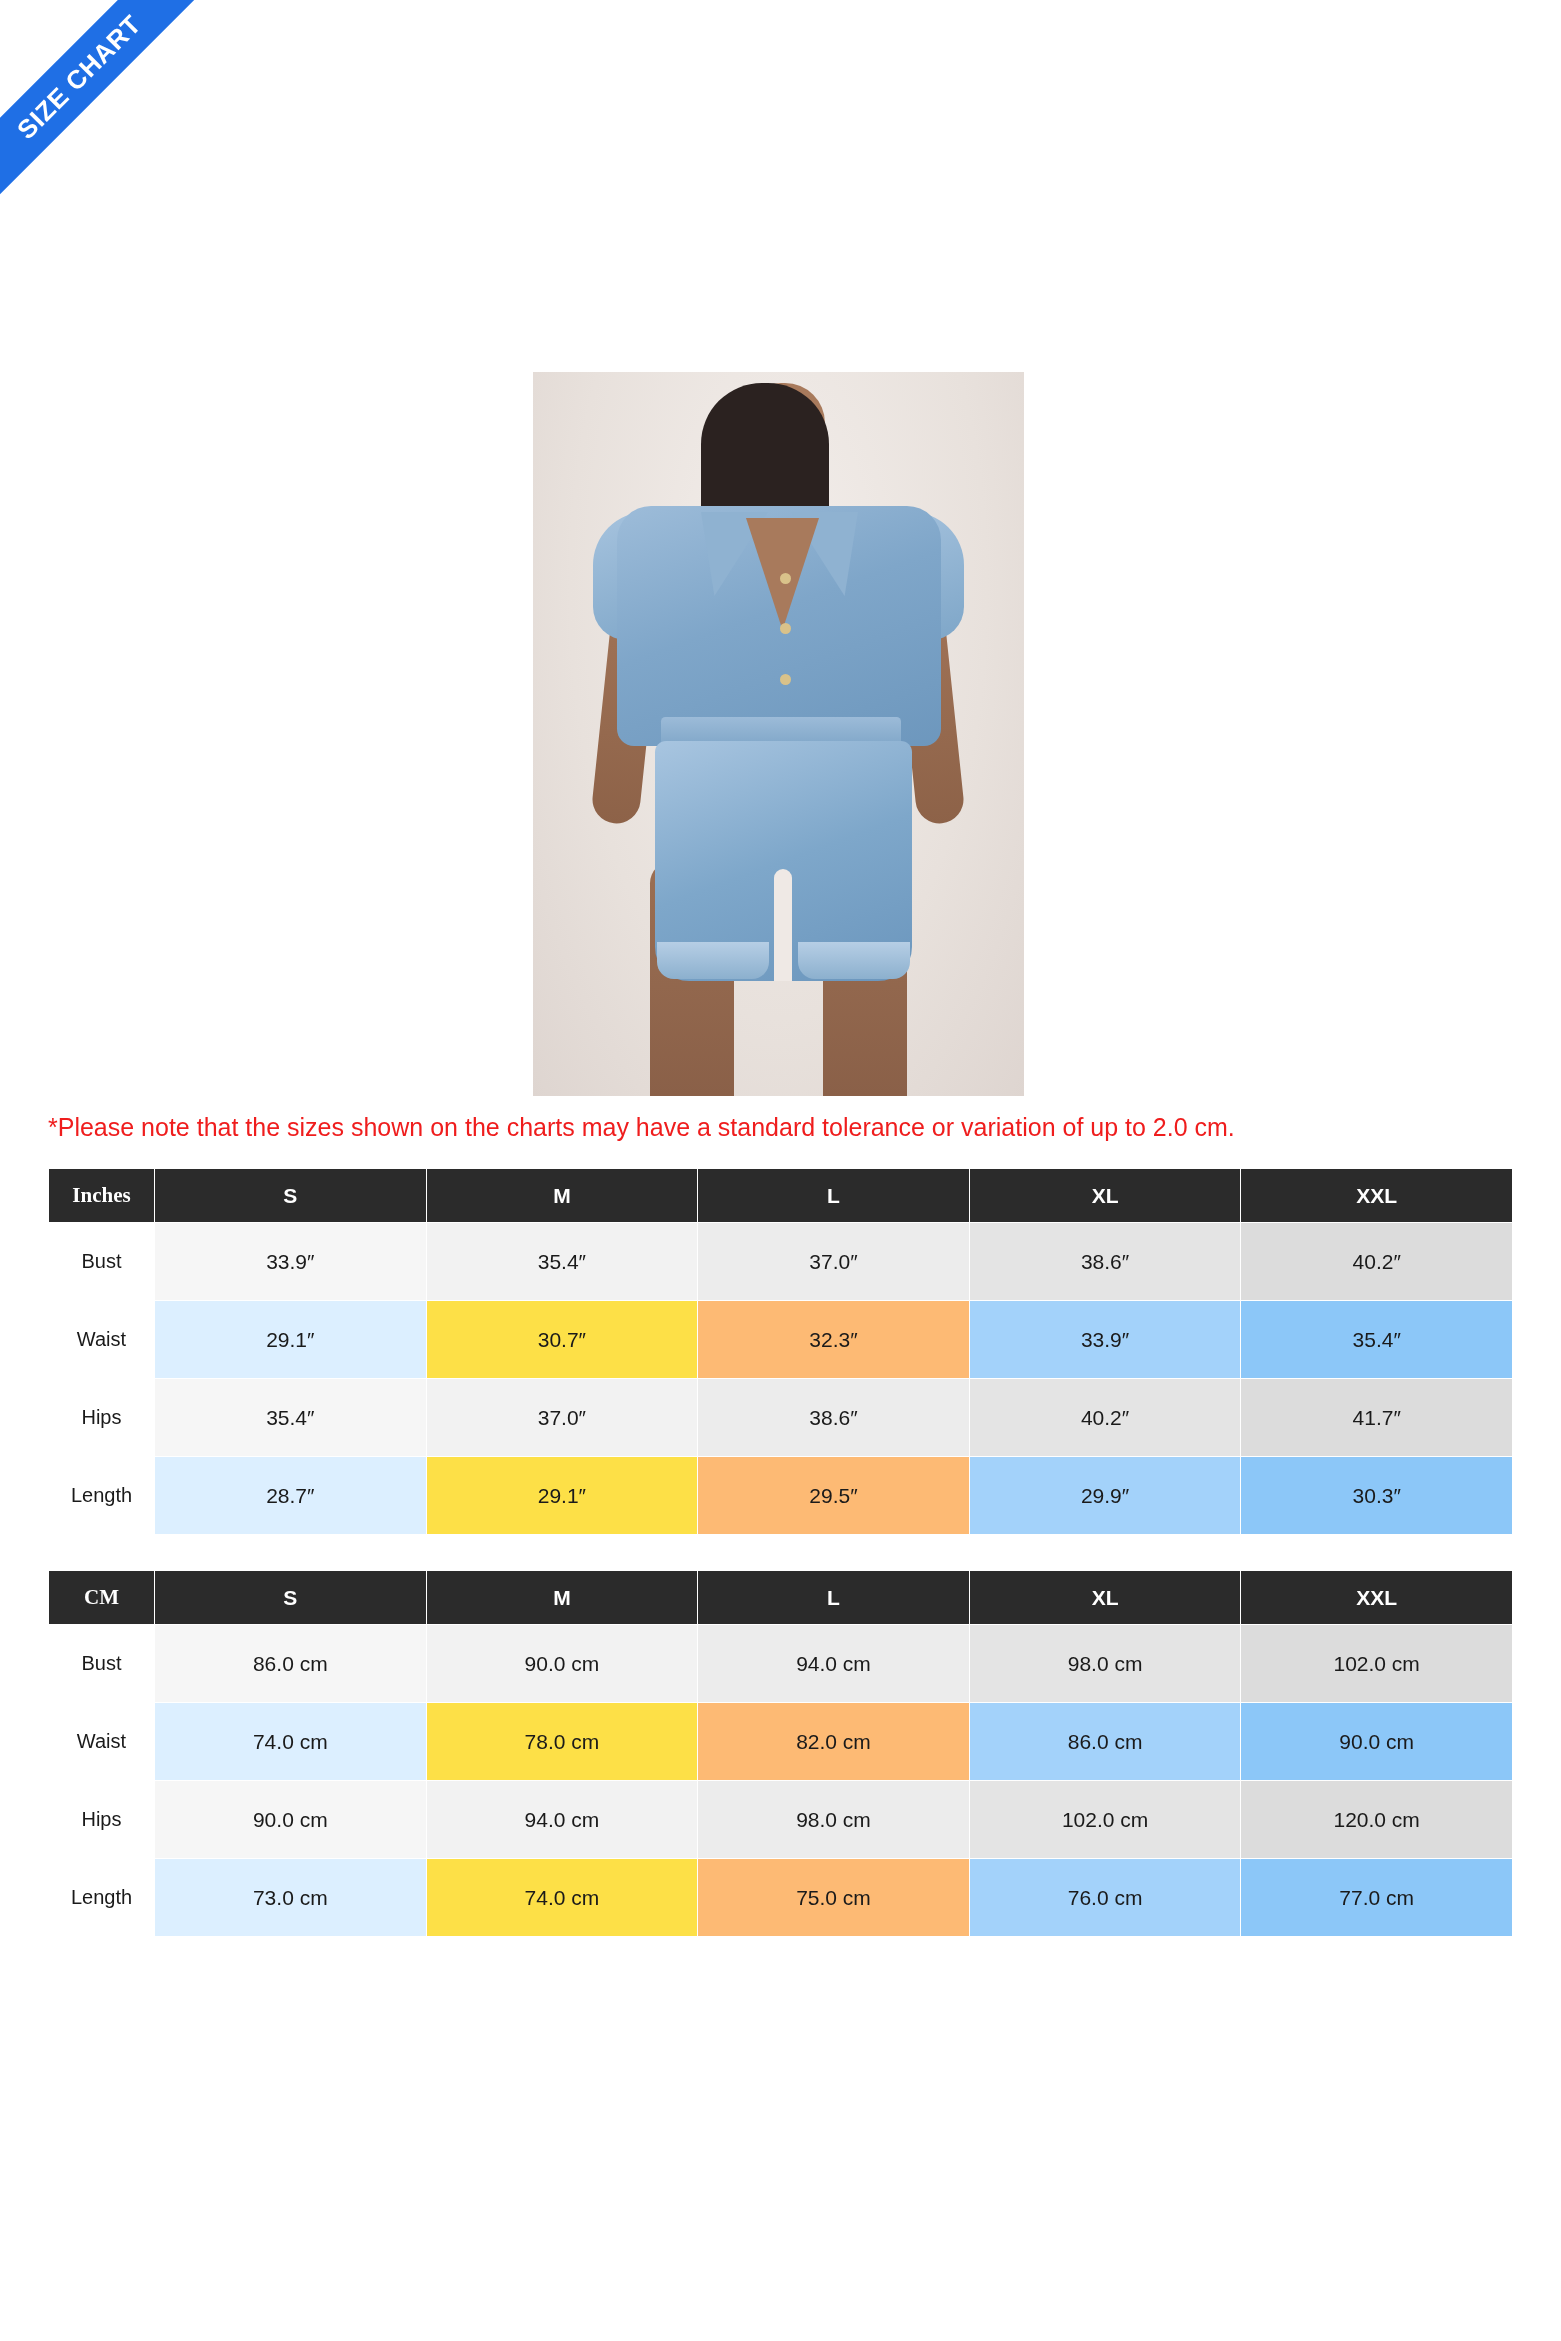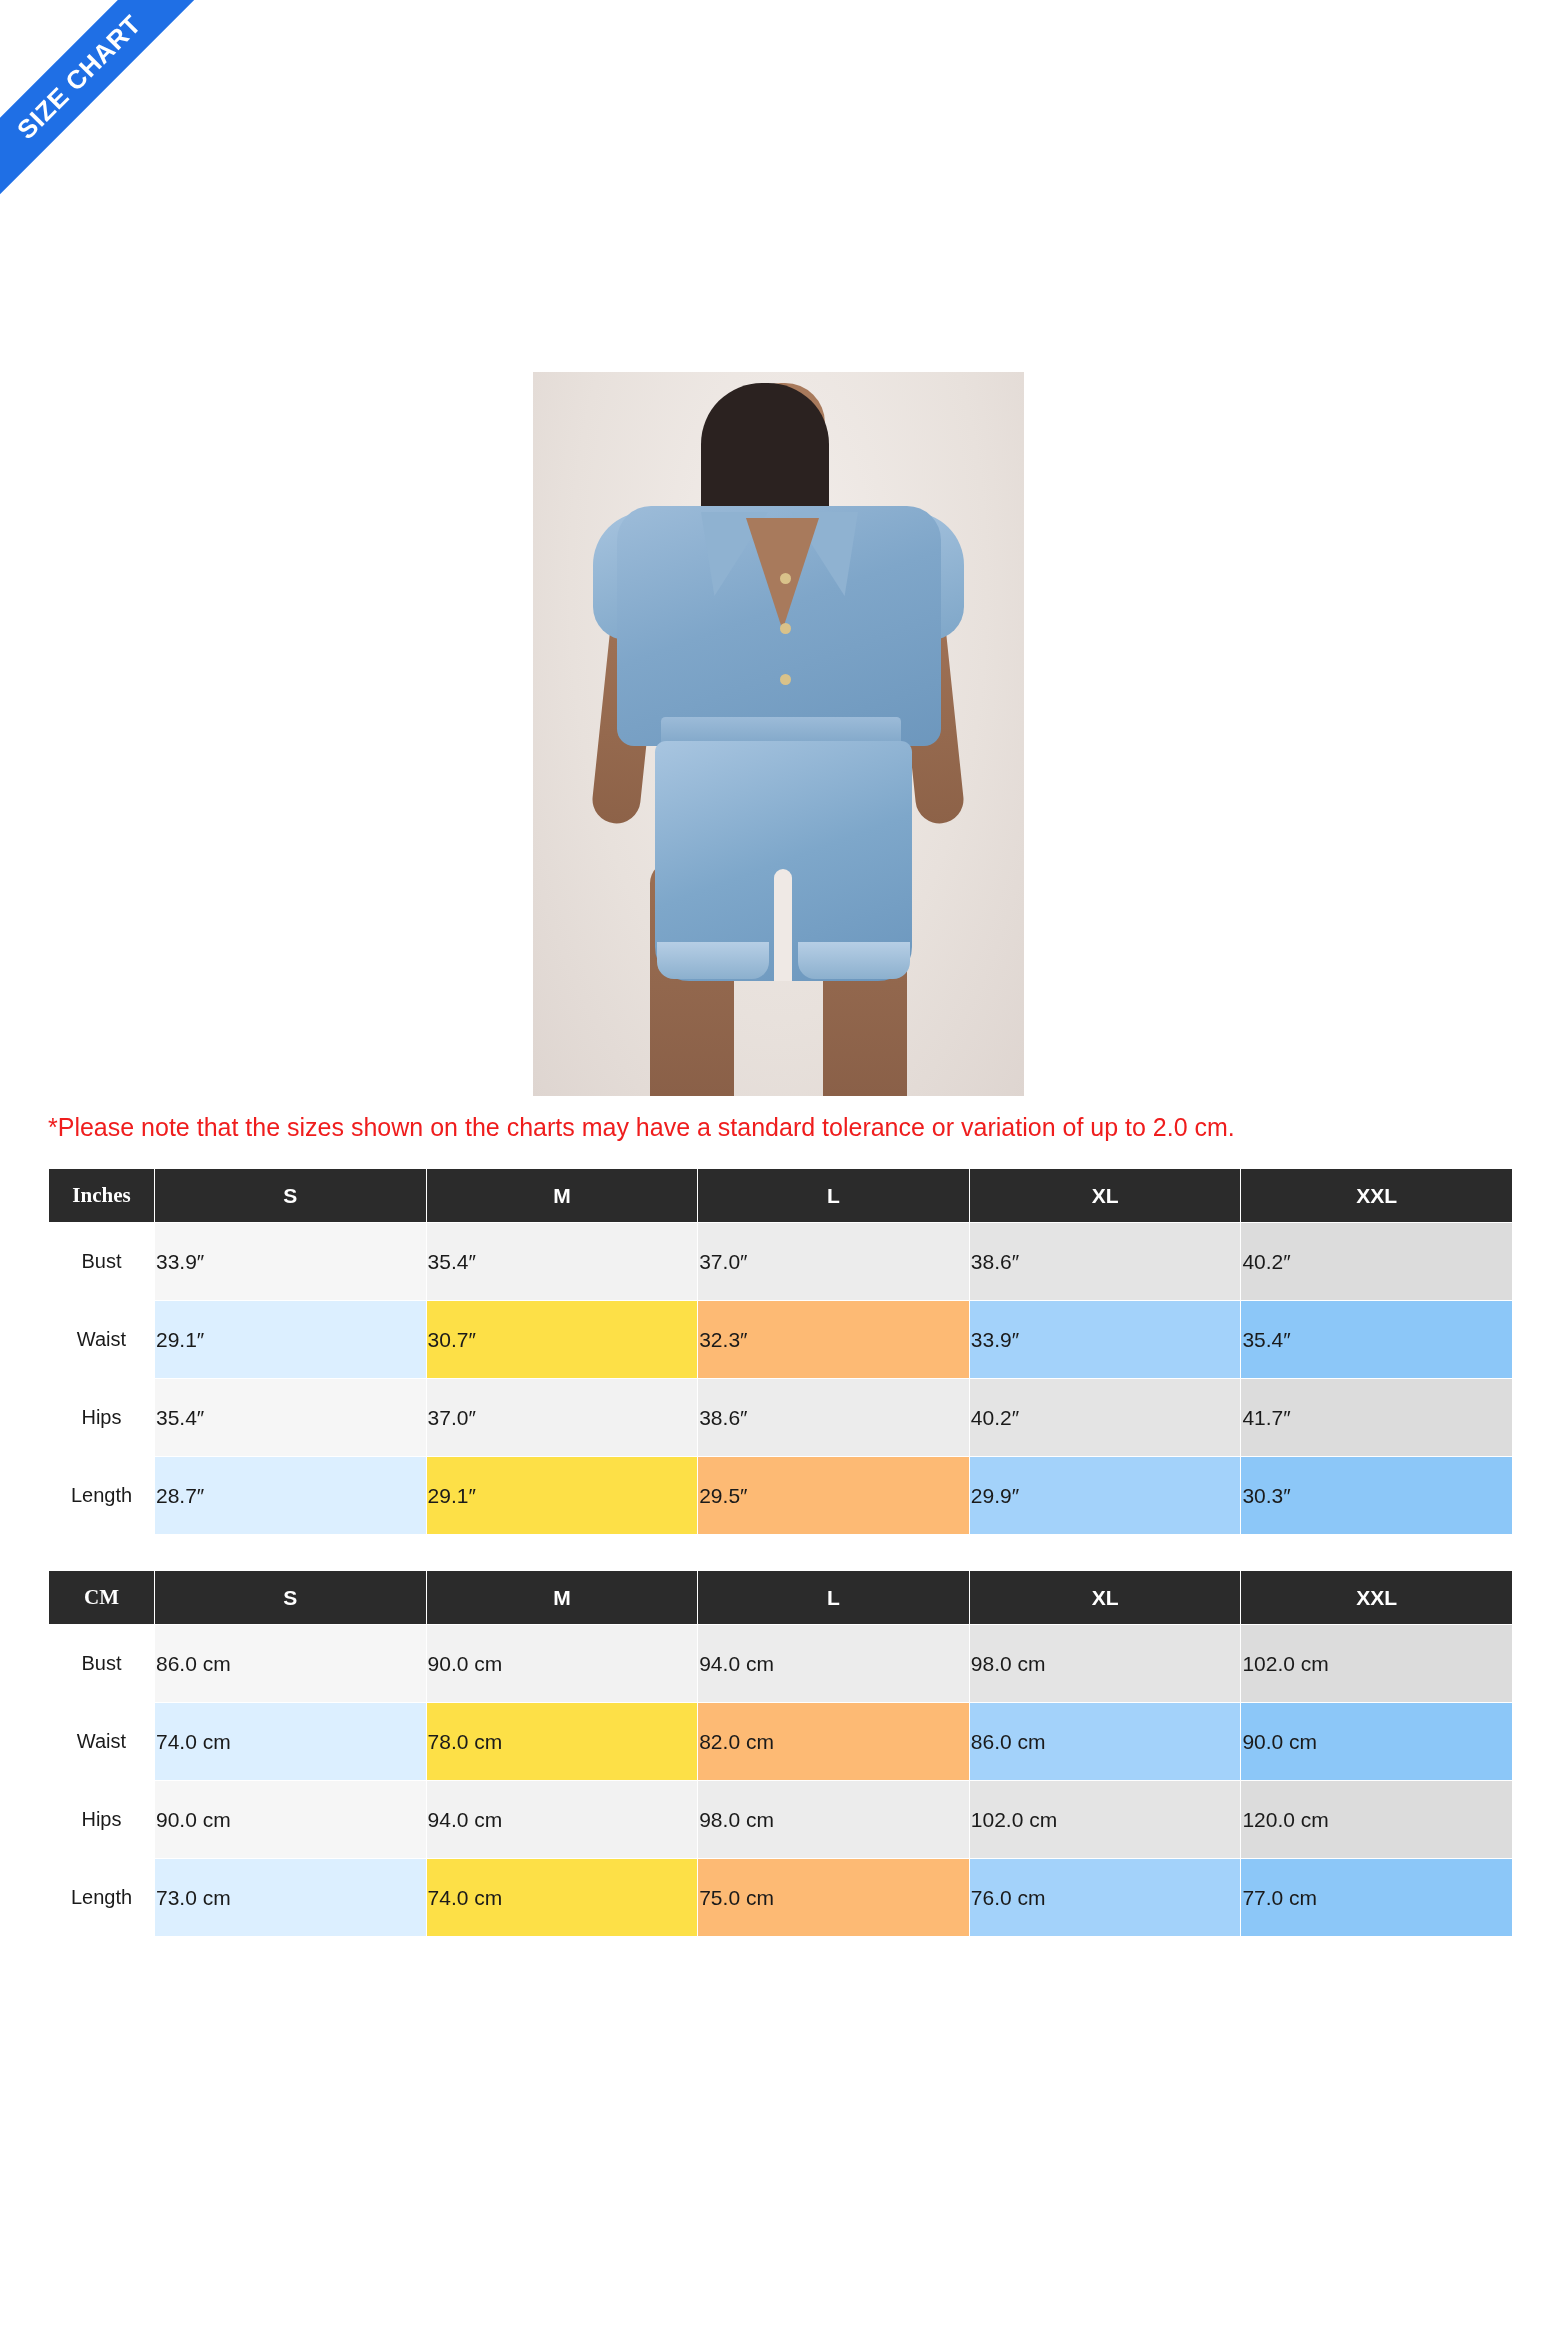--- a/index.html
+++ b/index.html
@@ -227,31 +227,30 @@
     height: 54px;
     text-align: center;
     border: 1.1px solid #ffffff;
   }
   table.size-table thead th.unit-head {
     font-size: 21px;
     font-family: Liberation Serif, serif;
   }
   table.size-table tbody td {
     height: 78px;
-    text-align: left;
+    text-align: center;
     font-size: 21px;
     color: #1a1a1a;
     border: 1.1px solid #ffffff;
     font-weight: normal;
   }
   table.size-table tbody td.row-label {
     font-size: 20px;
     background: #ffffff !important;
     color: #1a1a1a;
-    text-align: center;
   }
 
   
   tr.row-gray td.val { background: #f2f2f2; }
   tr.row-gray td.val.c1 { background: #f6f6f6; }
   tr.row-gray td.val.c2 { background: #f2f2f2; }
   tr.row-gray td.val.c3 { background: #ececec; }
   tr.row-gray td.val.c4 { background: #e4e4e4; }
   tr.row-gray td.val.c5 { background: #dcdcdc; }
 

